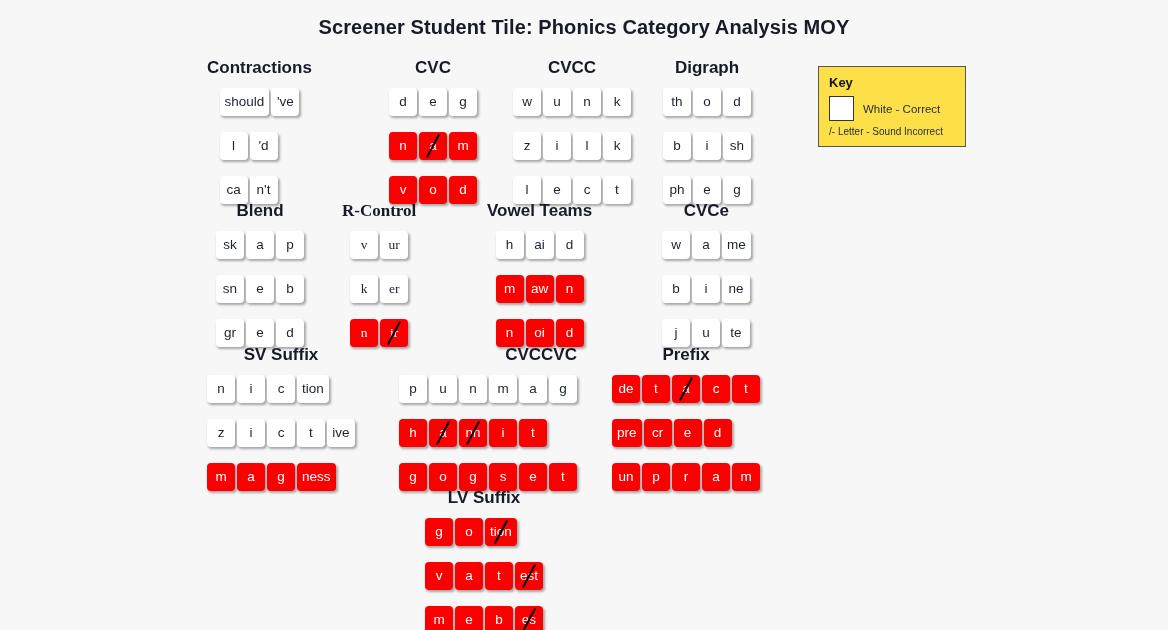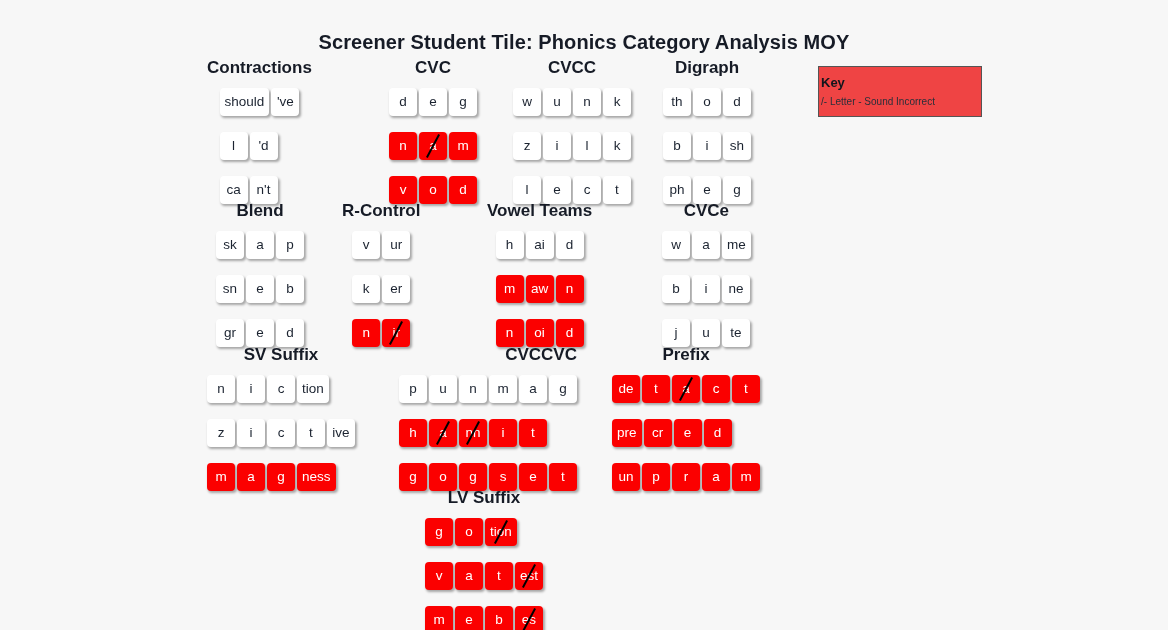--- a/index.html
+++ b/index.html
@@ -15,32 +15,32 @@
     overflow: hidden;
     position: relative;
   }
   #page-title {
     text-align: center;
     font-size: 20px;
     font-weight: bold;
     color: #161b26;
     letter-spacing: 0.1px;
     padding-top: 15px;
-    margin: 16px;
+    margin: 1px;
   }
 
   
   #key-box {
     position: absolute;
     left: 818px;
     top: 66px;
-    width: 164px;
+    width: 148px;
     border: 1px solid #555;
-    background: #ef4444;
-    padding: 8px 10px 9px 2px;
+    background: #fde047;
+    padding: 8px 10px 9px 10px;
     box-sizing: border-box;
   }
   #key-box .key-title {
     font-size: 13px;
     font-weight: bold;
     color: #11151c;
     margin-bottom: 6px;
   }
   .key-row {
     display: flex;
@@ -136,20 +136,24 @@
     z-index: 2;
   }
 </style>
 </head>
 <body>
 
 <h1 id="page-title">Screener Student Tile: Phonics Category Analysis MOY</h1>
 
 <div id="key-box">
   <div class="key-title">Key</div>
+  <div class="key-row">
+    <div class="key-swatch white"></div>
+    <div class="key-label">White - Correct</div>
+  </div>
   <div class="key-note">/- Letter - Sound Incorrect</div>
 </div>
 
 <div id="board">
     <div class="band" style="position: absolute; top: 0px; left: 0px; width: 968px; height: 140px;">
       <div class="category" style="position: absolute; left: 207px; top: 0px;">
         <div class="cat-title">Contractions</div>
         <div class="tile-grid">
           <div class="tile-row">
             <div class="tile white">
@@ -333,21 +337,21 @@
             </div>
             <div class="tile white">
               <span class="glyph">e</span>
             </div>
             <div class="tile white">
               <span class="glyph">d</span>
             </div>
           </div>
         </div>
       </div>
-      <div class="category" style="position: absolute; left: 342px; top: 0px;">
+      <div class="category" style="position: absolute; left: 342px; top: 0px; font-family: Liberation Serif, serif;">
         <div class="cat-title">R-Control</div>
         <div class="tile-grid">
           <div class="tile-row">
             <div class="tile white">
               <span class="glyph">v</span>
             </div>
             <div class="tile white">
               <span class="glyph">ur</span>
             </div>
           </div>

